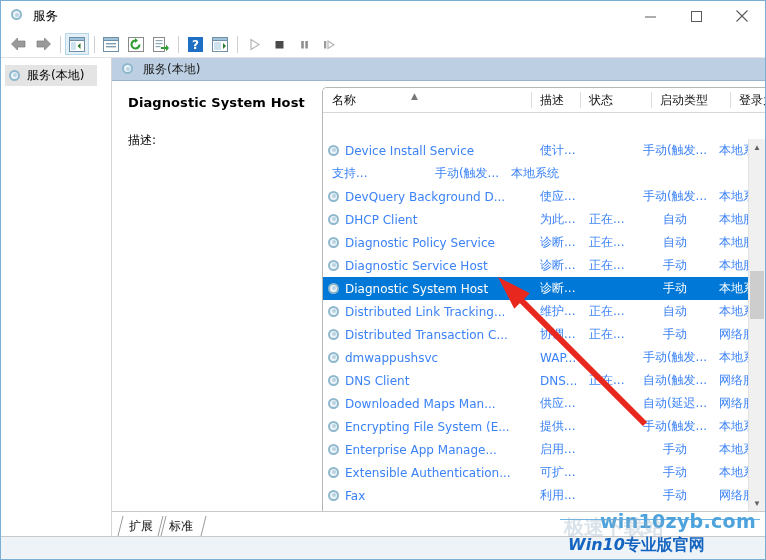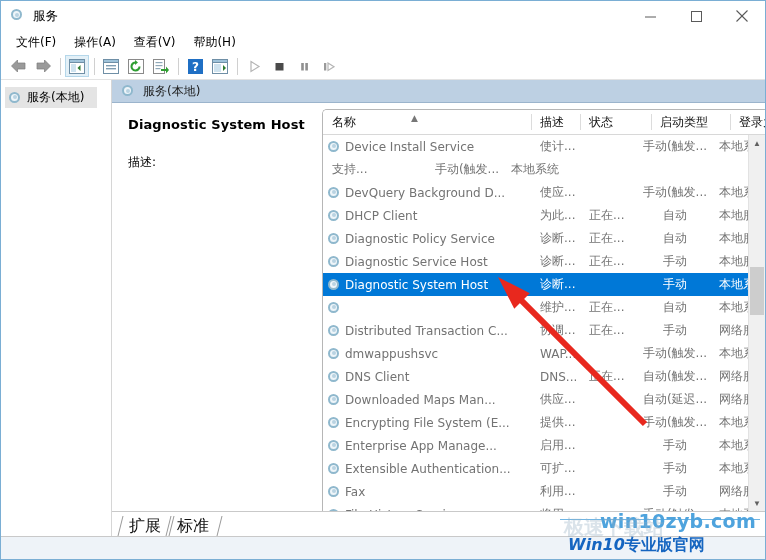--- a/index.html
+++ b/index.html
@@ -221,20 +221,21 @@
     display: flex;
     flex-direction: column;
     background: #ffffff;
     border: 1px solid #b6b6b6;
     border-right: none;
     border-bottom: none;
     border-top-left-radius: 5px;
     box-sizing: border-box;
     position: relative;
     overflow: hidden;
+    gap: 26px;
   }
   .list-head {
     display: flex;
     height: 24px;
     flex: 0 0 auto;
     background: #ffffff;
     border-bottom: 1px solid #d8d8d8;
     font-family: "DejaVu Sans", sans-serif;
     font-size: 12px;
     align-items: stretch;
@@ -278,21 +279,21 @@
     flex: 1 1 auto;
     min-width: 0;
     overflow: hidden;
   }
   .row {
     display: flex;
     height: 23px;
     align-items: center;
     font-family: "DejaVu Sans", sans-serif;
     font-size: 12px;
-    color: #737373;
+    color: #3b82f6;
     box-sizing: border-box;
   }
   .row.selected {
     background: #0078d7;
     color: #ffffff;
   }
   .cell {
     box-sizing: border-box;
     padding-left: 9px;
     overflow: hidden;
@@ -344,21 +345,21 @@
     padding-left: 8px;
     border-top: 1px solid #c9c9c9;
     position: relative;
   }
   .tab {
     height: 20px;
     padding: 0 11px 0 9px;
     display: flex;
     align-items: center;
     font-family: "DejaVu Sans", sans-serif;
-    font-size: 16px;
+    font-size: 12px;
     color: #111;
     position: relative;
     margin-right: -4px;
   }
   .tab::before {
     content: "";
     position: absolute;
     left: 0; top: 0; bottom: 0;
     width: 9px;
     border-left: 1px solid #9a9a9a;
@@ -458,26 +459,20 @@
       </div>
       <div class="win-btn">
         <svg width="12" height="12" viewBox="0 0 12 12">
             <line x1="0.5" y1="0.5" x2="11.5" y2="11.5" stroke="#5a5a5a" stroke-width="1.1"></line>
             <line x1="11.5" y1="0.5" x2="0.5" y2="11.5" stroke="#5a5a5a" stroke-width="1.1"></line>
           </svg>
       </div>
     </div>
   </div>
 
-  <div class="menubar">
-    <div class="menu-item">文件(F)</div>
-    <div class="menu-item">操作(A)</div>
-    <div class="menu-item">查看(V)</div>
-    <div class="menu-item">帮助(H)</div>
-  </div>
 
   <div class="toolbar">
     <div class="tb-btn">
       <svg width="17" height="14" viewBox="0 0 17 14">
           <path d="M7.5 1 L1.5 7 L7.5 13 L7.5 10 L15 10 L15 4 L7.5 4 Z" fill="#9a9a9a" stroke="#7d7d7d" stroke-width="0.7"></path>
         </svg>
     </div>
     <div class="tb-btn">
       <svg width="17" height="14" viewBox="0 0 17 14">
           <path d="M9.5 1 L15.5 7 L9.5 13 L9.5 10 L2 10 L2 4 L9.5 4 Z" fill="#9a9a9a" stroke="#7d7d7d" stroke-width="0.7"></path>
@@ -657,20 +652,21 @@
                     <span>Diagnostic System Host</span>
                   </div>
                   <div class="cell c-desc">诊断...</div>
                   <div class="cell c-state"></div>
                   <div class="cell c-start">手动</div>
                   <div class="cell c-logon">本地系统</div>
                 </div>
                 <div class="row">
                   <div class="cell c-name">
                     <span class="gear"></span>
+                    <span>Distributed Link Tracking...</span>
                   </div>
                   <div class="cell c-desc">维护...</div>
                   <div class="cell c-state">正在...</div>
                   <div class="cell c-start">自动</div>
                   <div class="cell c-logon">本地系统</div>
                 </div>
                 <div class="row">
                   <div class="cell c-name">
                     <span class="gear"></span>
                     <span>Distributed Transaction C...</span>

